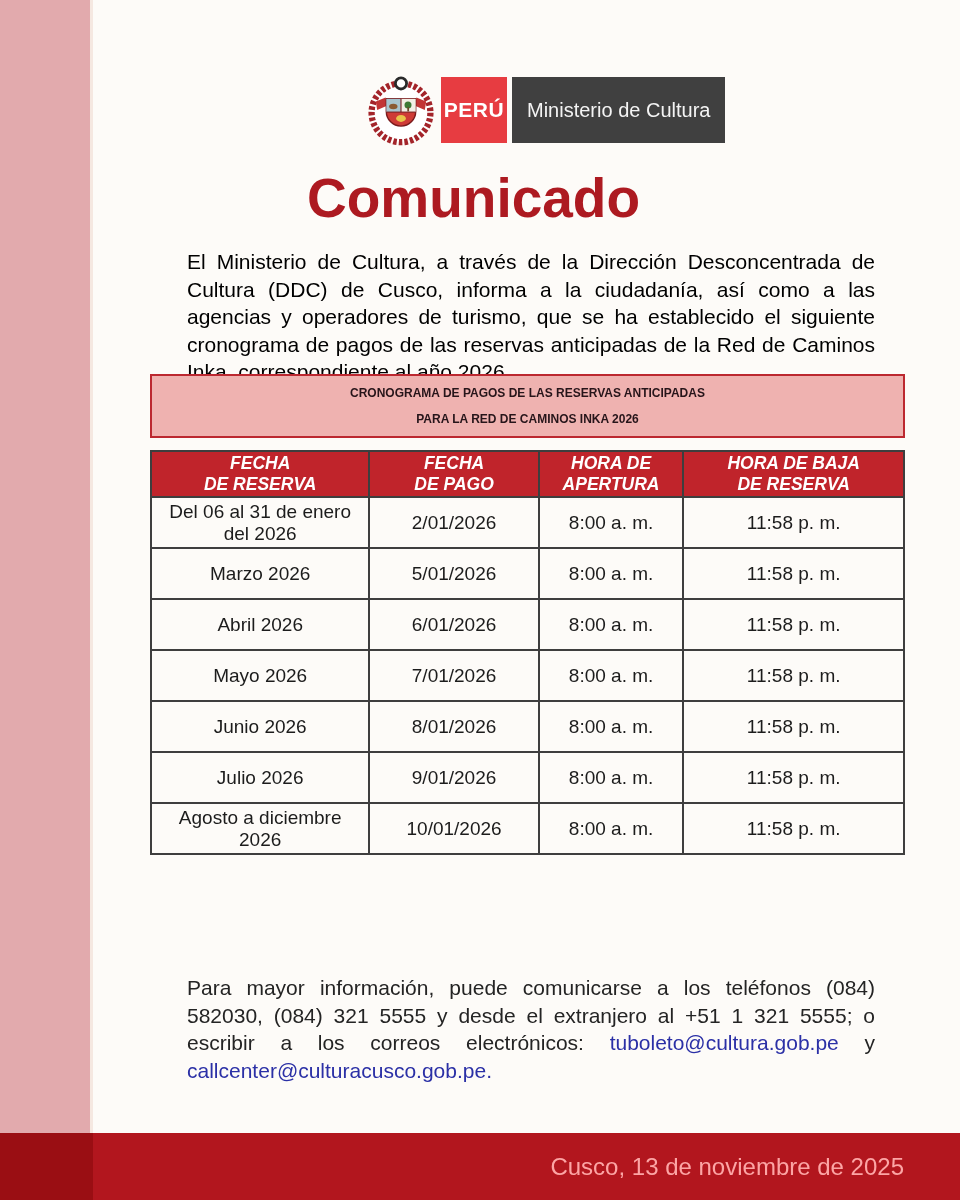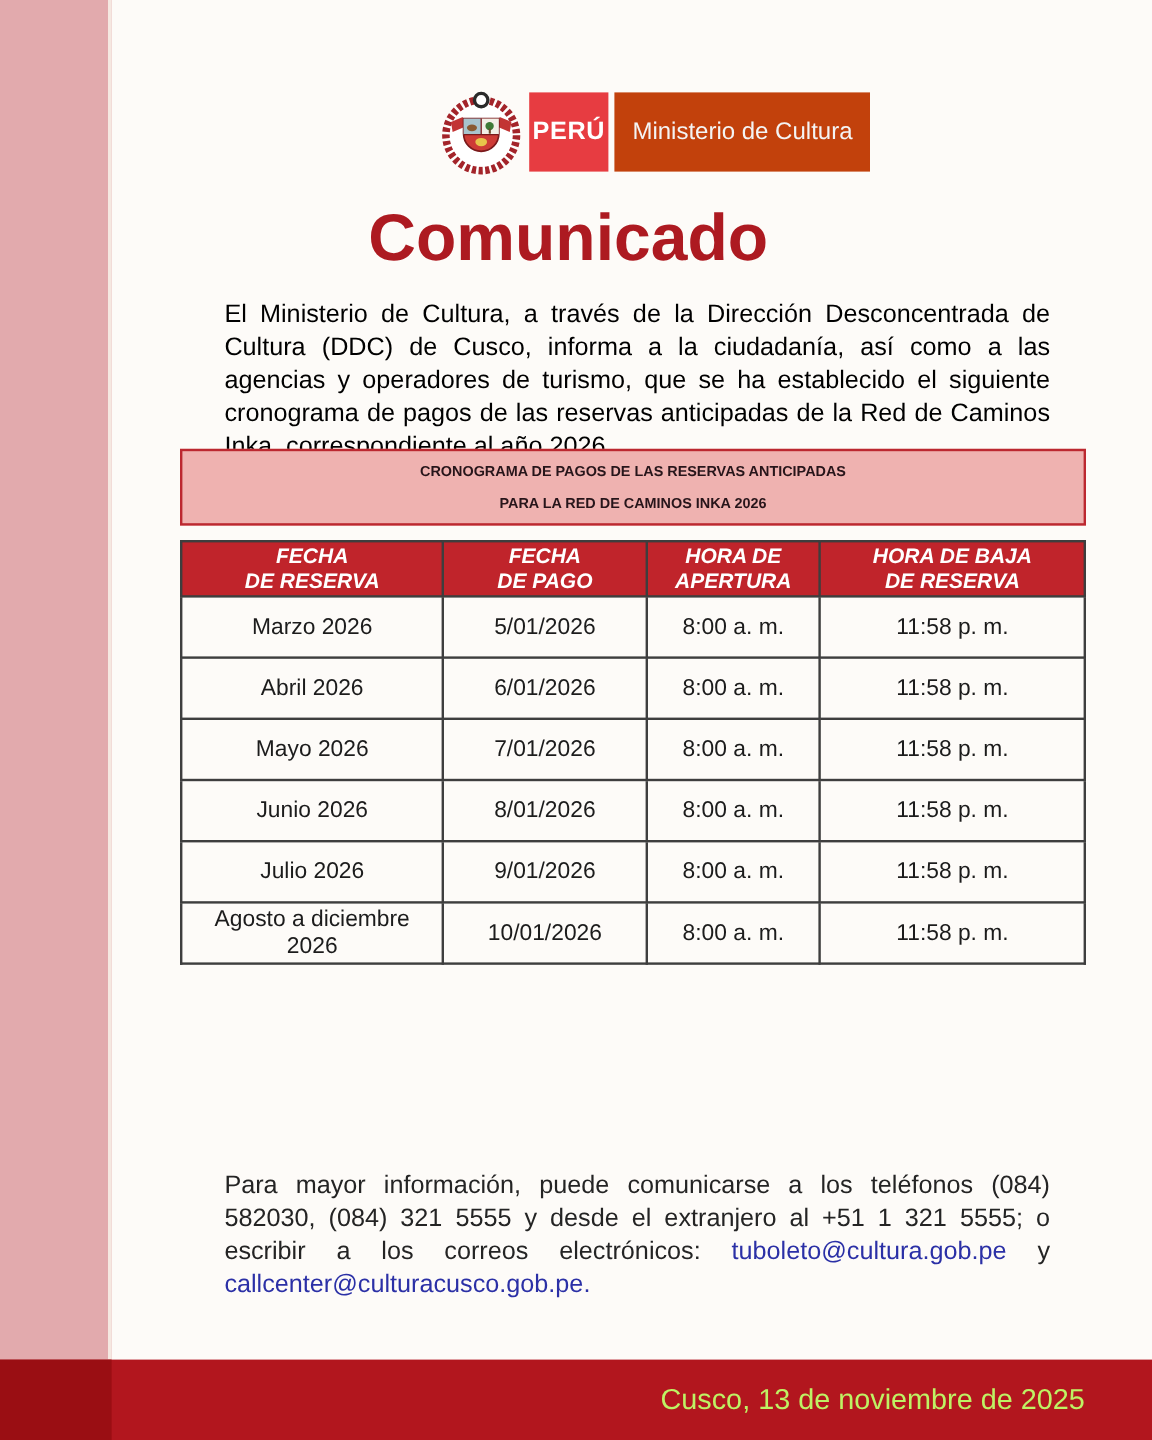--- a/index.html
+++ b/index.html
@@ -21,21 +21,21 @@
     position:absolute; left:366px; top:74px; height:72px;
     display:flex; align-items:center; gap:5px;
   }
   .emblem { width:70px; height:74px; flex:0 0 auto; }
   .peru-box {
     width:66px; height:66px; background:#E73C41; color:#FFFFFF;
     font-weight:bold; font-size:21px; letter-spacing:.5px;
     display:flex; align-items:center; justify-content:center;
   }
   .ministry-box {
-    height:66px; background:#c2410c; color:#F4F4F4; font-size:20px;
+    height:66px; background:#404040; color:#F4F4F4; font-size:20px;
     display:flex; align-items:center; padding:0 15px; white-space:nowrap;
   }
 
   
   .title {
     position:absolute; top:166px; left:93px; width:761px; margin:0;
     text-align:center; font-size:55px; font-weight:bold; color:#AD1A21;
   }
 
   
@@ -85,21 +85,21 @@
 
   
   .bottom-bar {
     position:absolute; left:0; top:1133px; width:960px; height:67px;
     background:#B2161E; display:flex; align-items:center;
     justify-content:flex-end; padding-right:56px; box-sizing:border-box;
   }
   .bottom-corner {
     position:absolute; left:0; top:0; width:93px; height:67px; background:#9A0E13;
   }
-  .dateline { color:#bef264; font-size:24px; position:relative; }
+  .dateline { color:#fca5a5; font-size:24px; position:relative; }
 </style>
 </head>
 <body>
 
 <div class="side-strip"></div>
 
 <header class="gov-header">
   <span class="emblem">
     <svg viewBox="0 0 100 104" width="70" height="74" aria-hidden="true">
 
@@ -152,20 +152,27 @@
       <th>FECHA
 DE PAGO</th>
       <th>HORA DE
 APERTURA</th>
       <th>HORA DE BAJA
 DE RESERVA</th>
     </tr>
   </thead>
   <tbody>
     <tr>
+      <td>Del 06 al 31 de enero
+del 2026</td>
+      <td>2/01/2026</td>
+      <td>8:00 a. m.</td>
+      <td>11:58 p. m.</td>
+    </tr>
+    <tr>
       <td>Marzo 2026</td>
       <td>5/01/2026</td>
       <td>8:00 a. m.</td>
       <td>11:58 p. m.</td>
     </tr>
     <tr>
       <td>Abril 2026</td>
       <td>6/01/2026</td>
       <td>8:00 a. m.</td>
       <td>11:58 p. m.</td>

